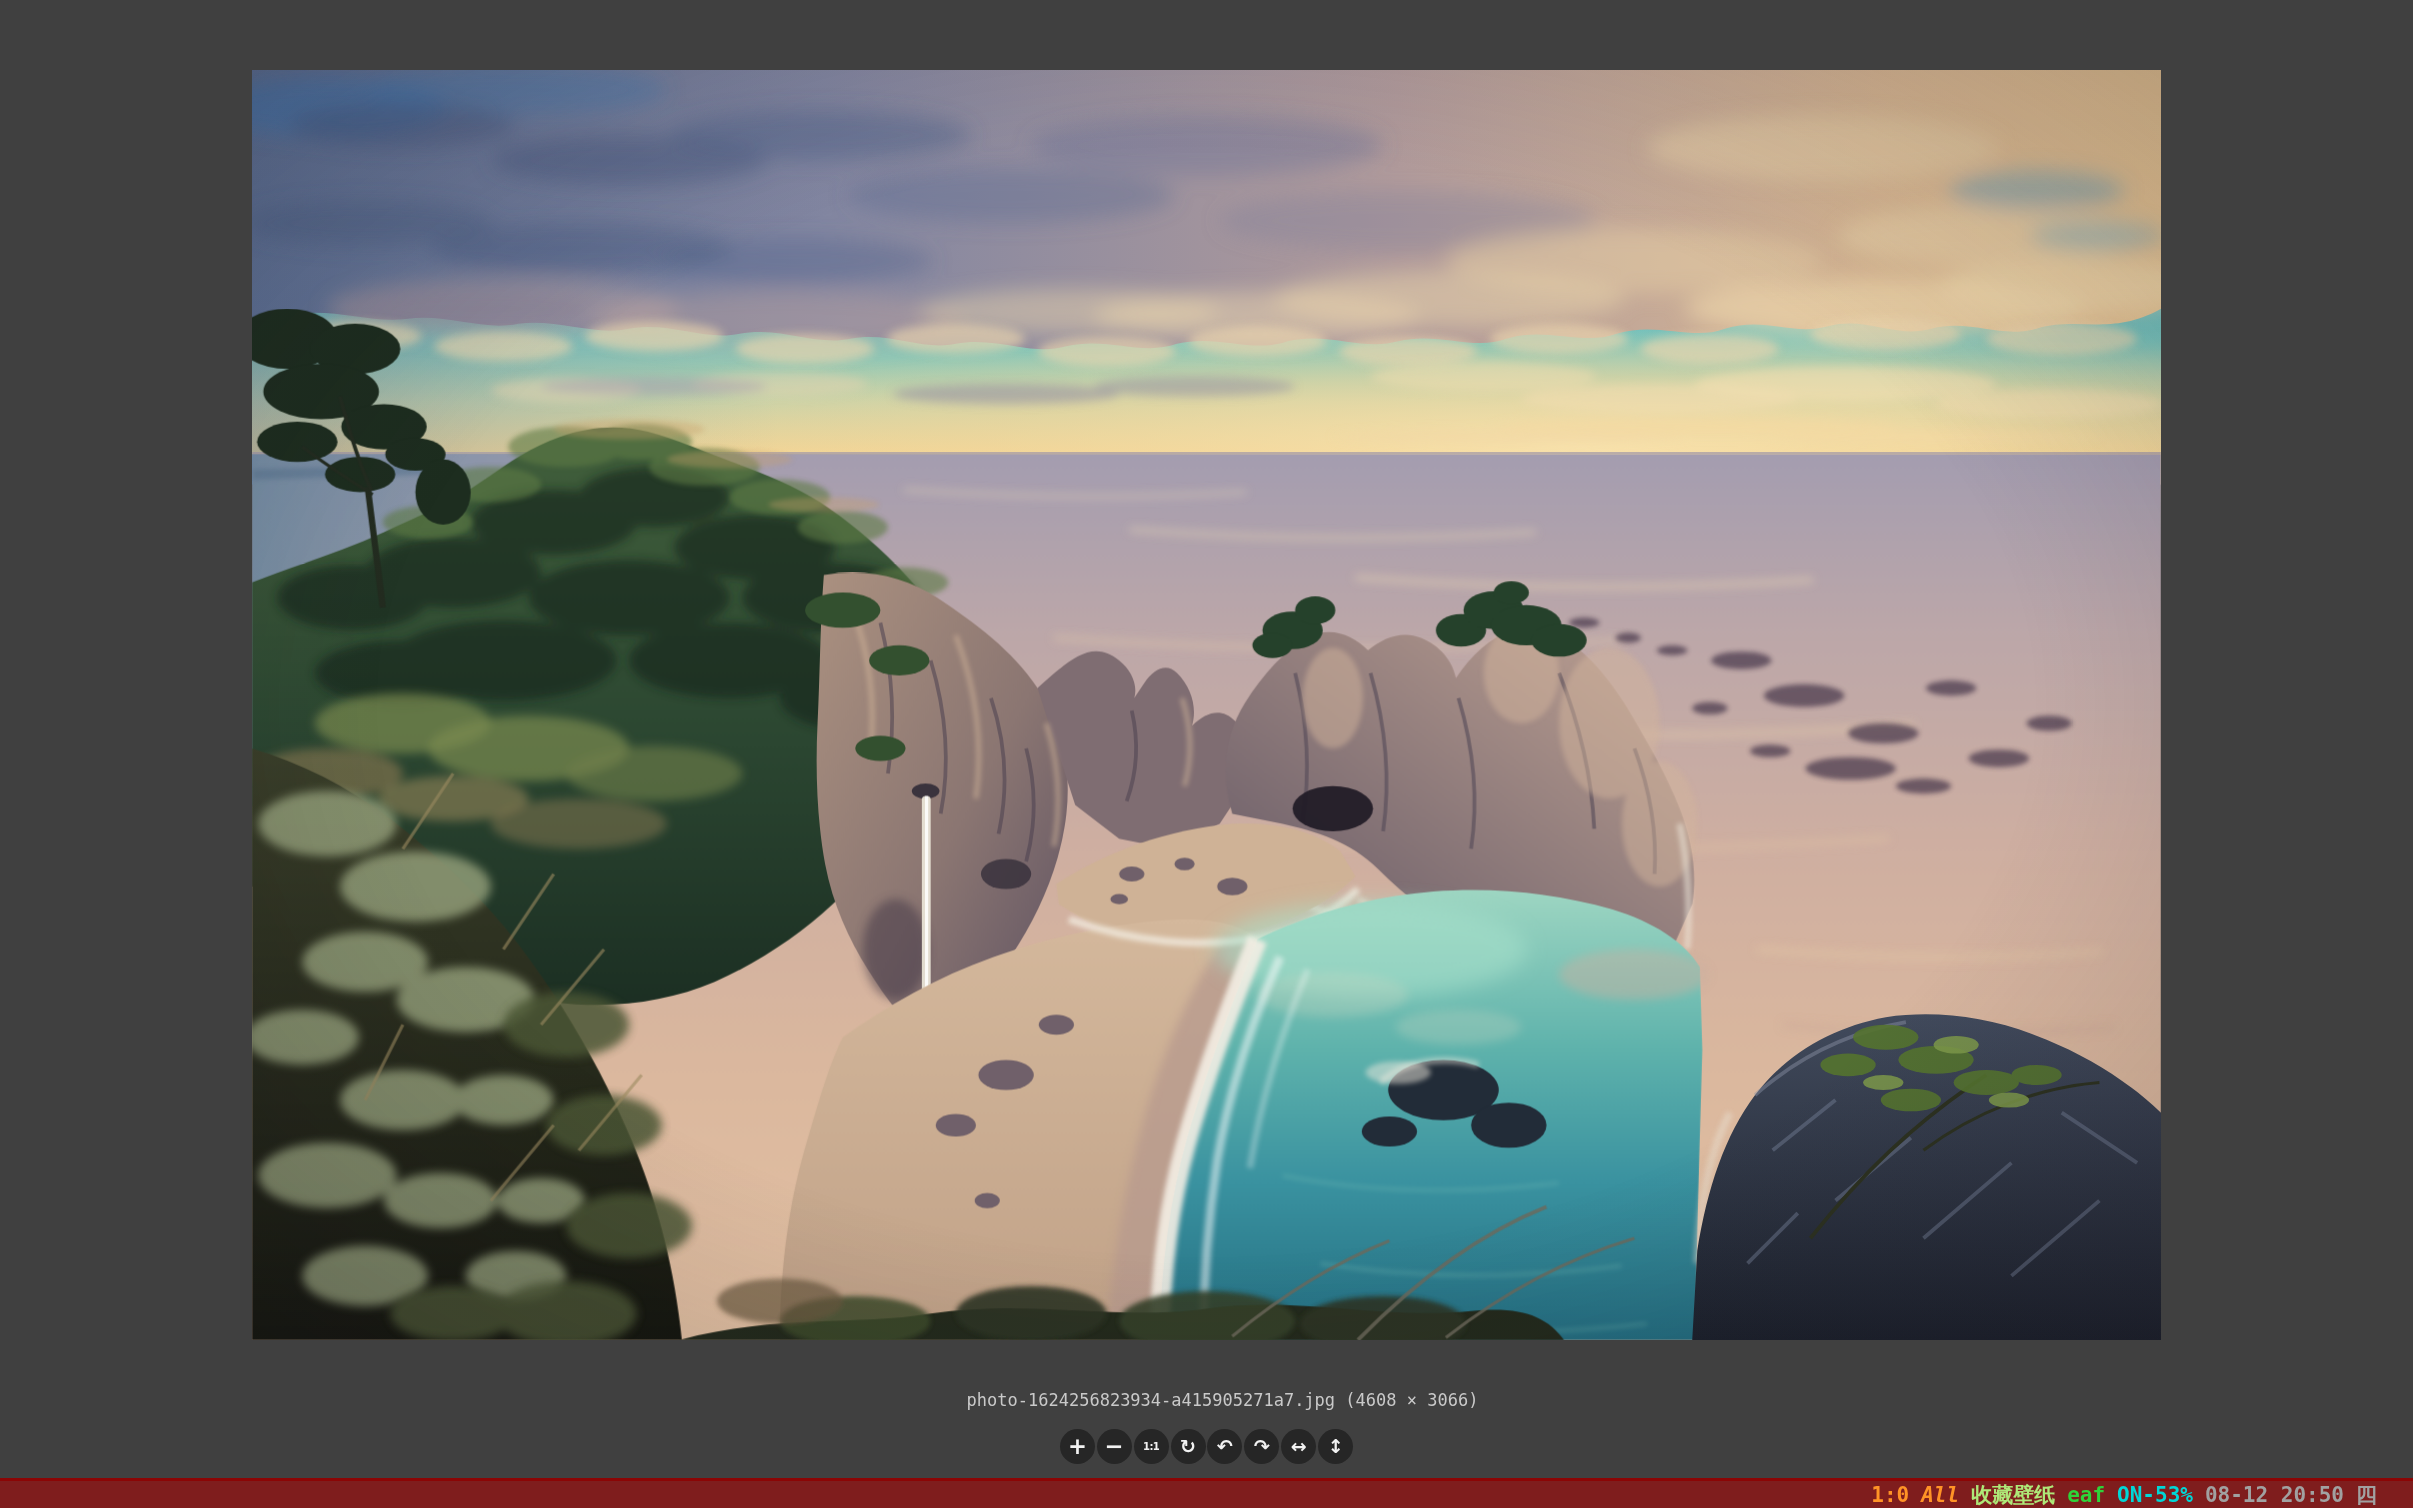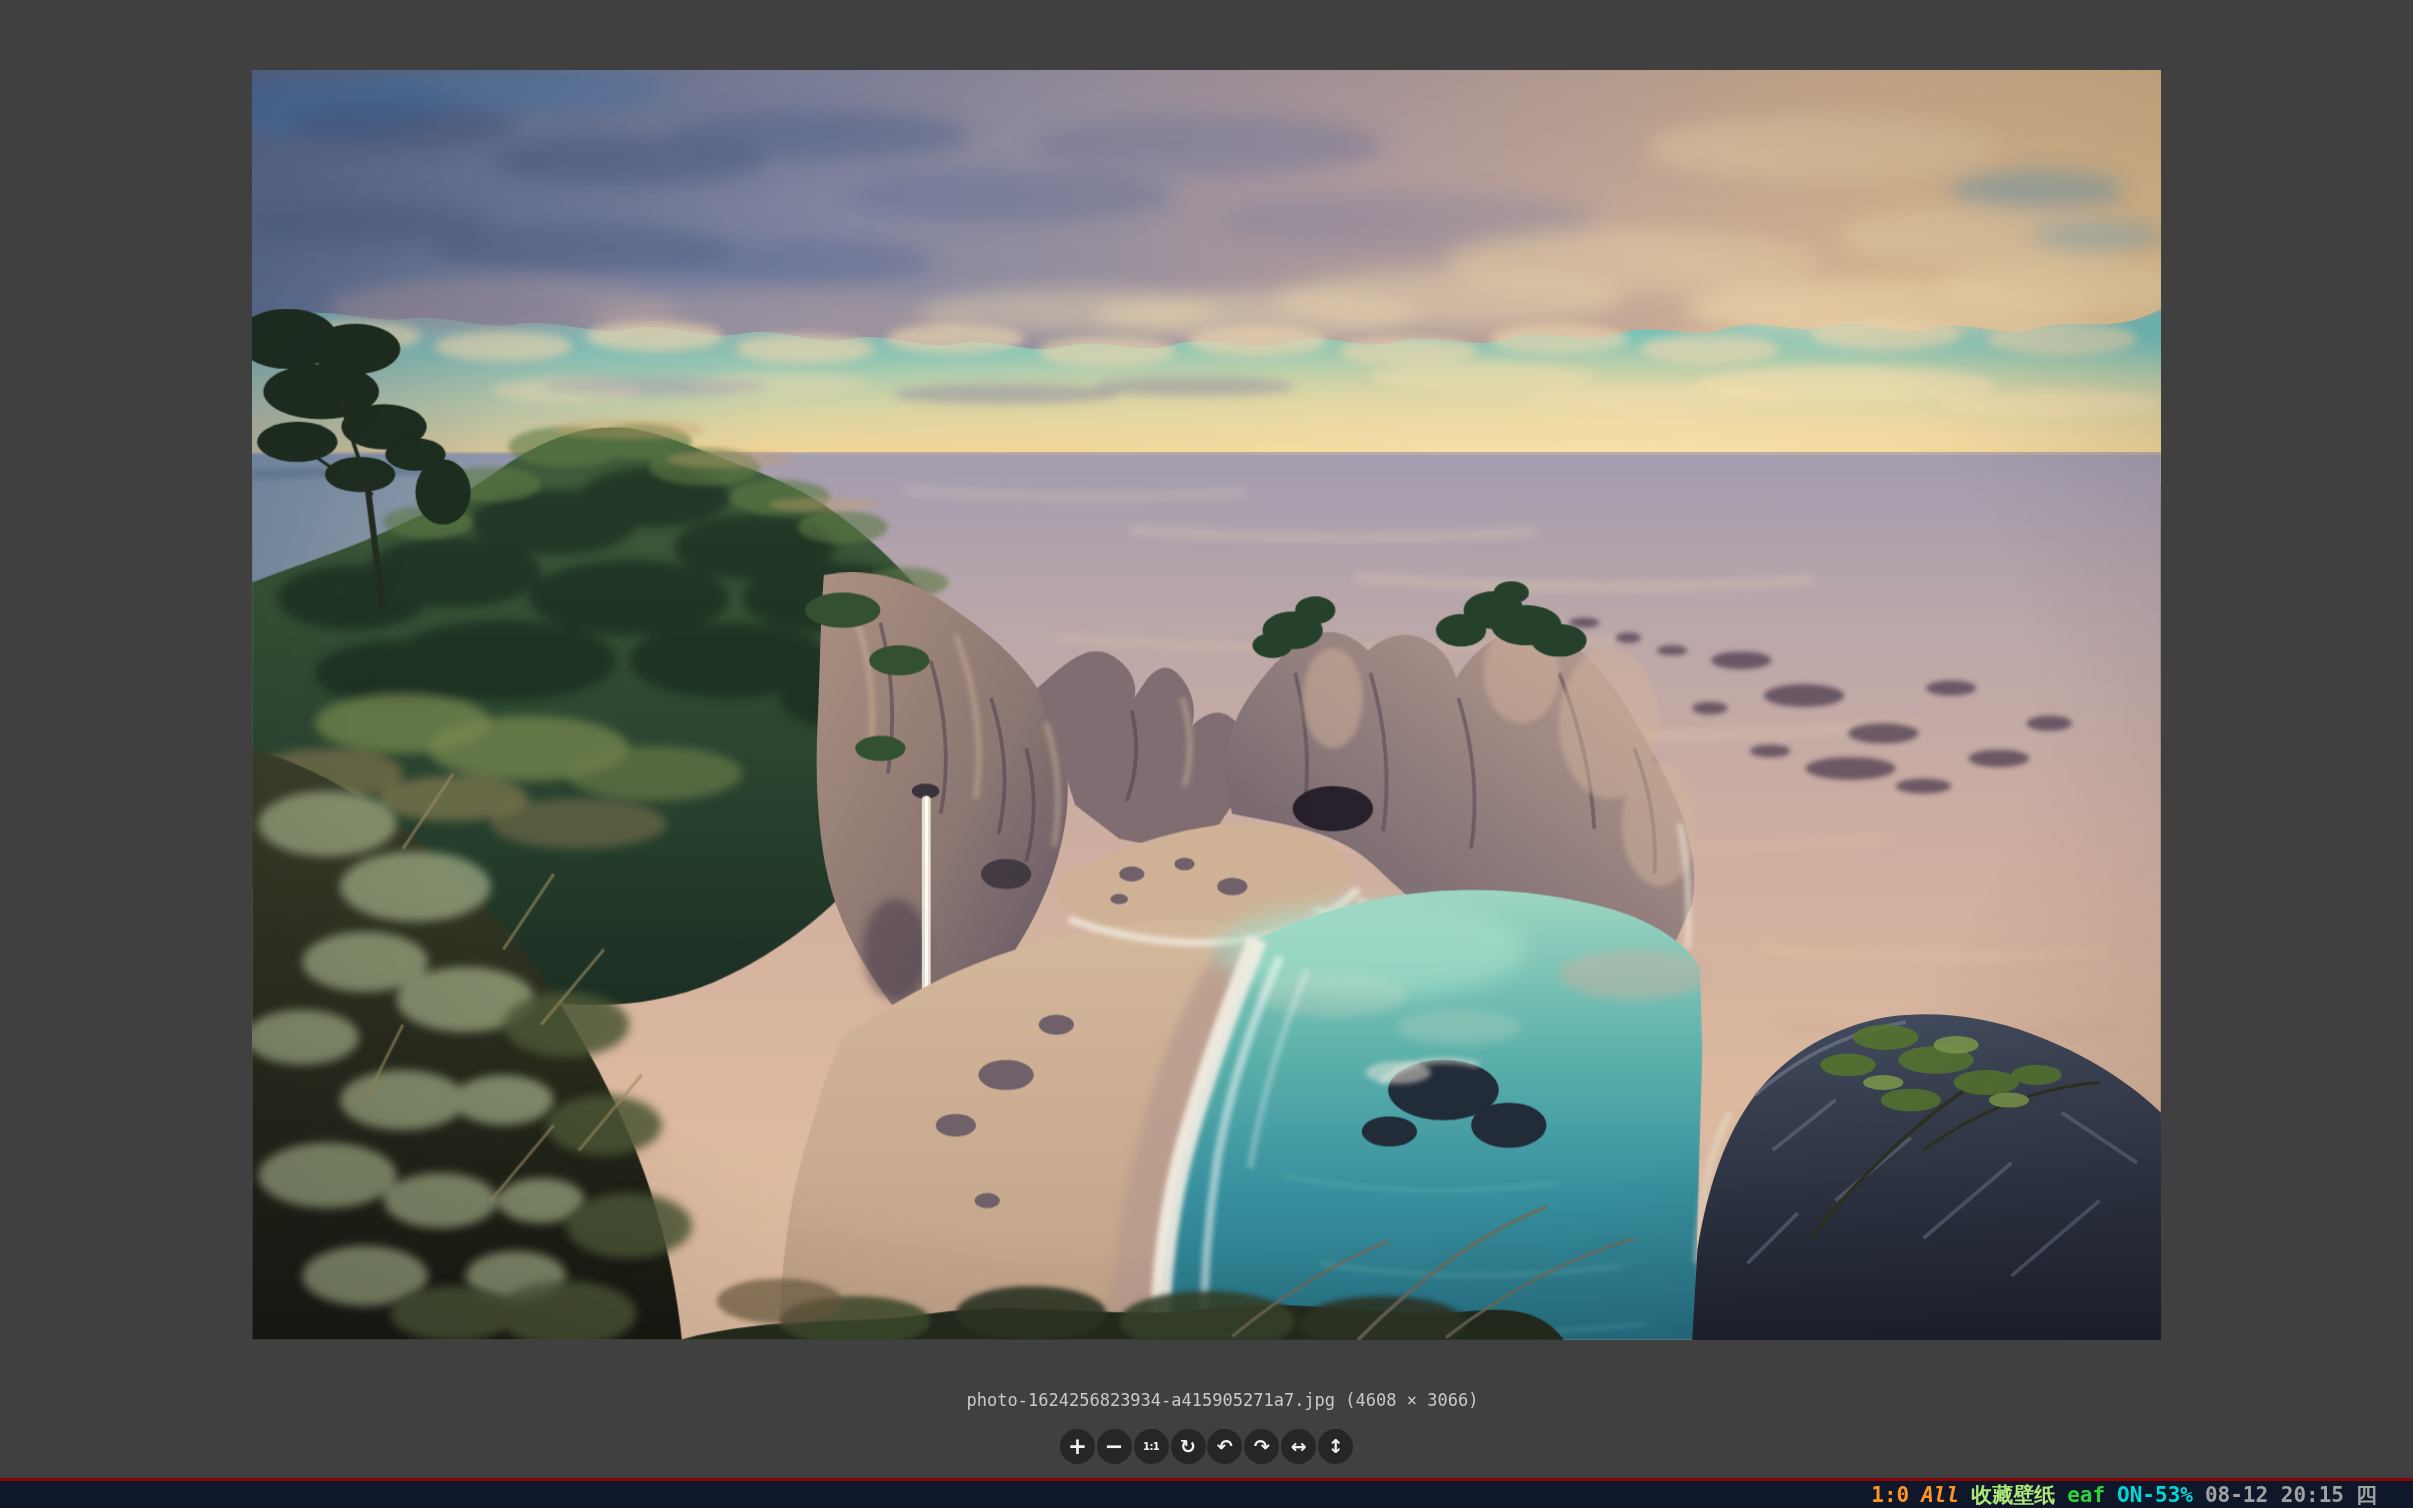--- a/index.html
+++ b/index.html
@@ -515,24 +515,24 @@
     <button class="tb-btn">
       <span class="glyph">↔</span>
     </button>
     <button class="tb-btn">
       <span class="glyph">↕</span>
     </button>
   </div>
 
   <div class="accent-line" style="background: rgb(139, 5, 5);"></div>
 
-  <div class="statusbar" style="background: #0f172a;">
+  <div class="statusbar" style="background: #7f1d1d;">
     <span style="color: rgb(255, 147, 38);">1:0</span>
     <span style="color: rgb(255, 147, 38); font-style: italic;">All</span>
     <span style="color: rgb(174, 232, 120);">收藏壁纸</span>
     <span style="color: rgb(46, 211, 57);">eaf</span>
     <span style="color: rgb(0, 215, 215);">ON-53%</span>
-    <span style="color: rgb(161, 161, 161);">08-12 20:15</span>
+    <span style="color: rgb(161, 161, 161);">08-12 20:50</span>
     <span style="color: rgb(161, 161, 161);">四</span>
   </div>
 
 </div>
 
 
 </body></html>

